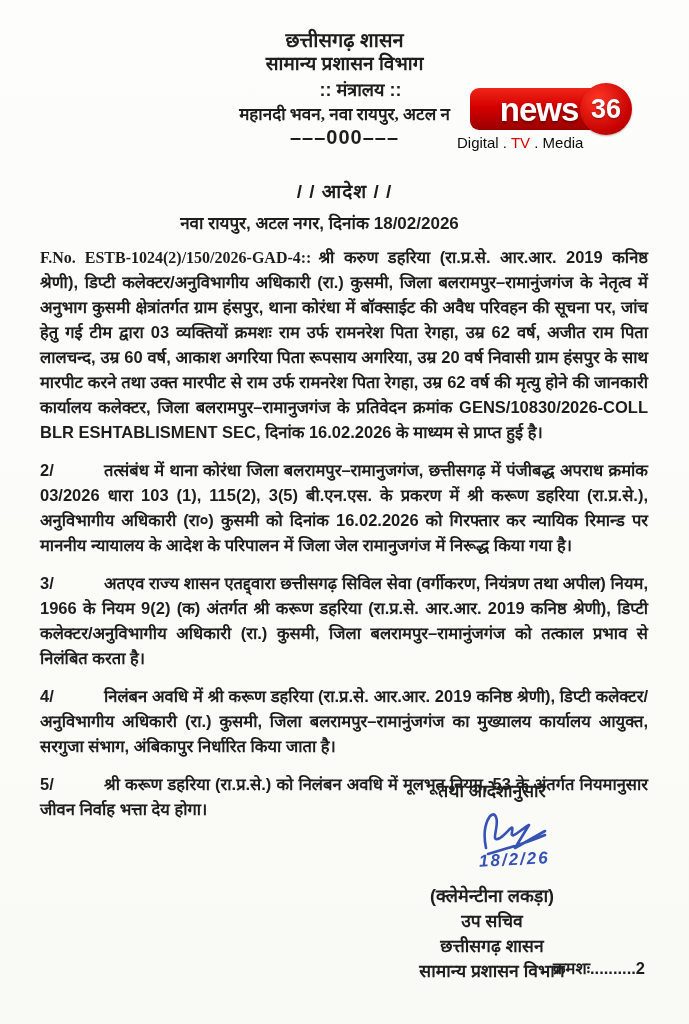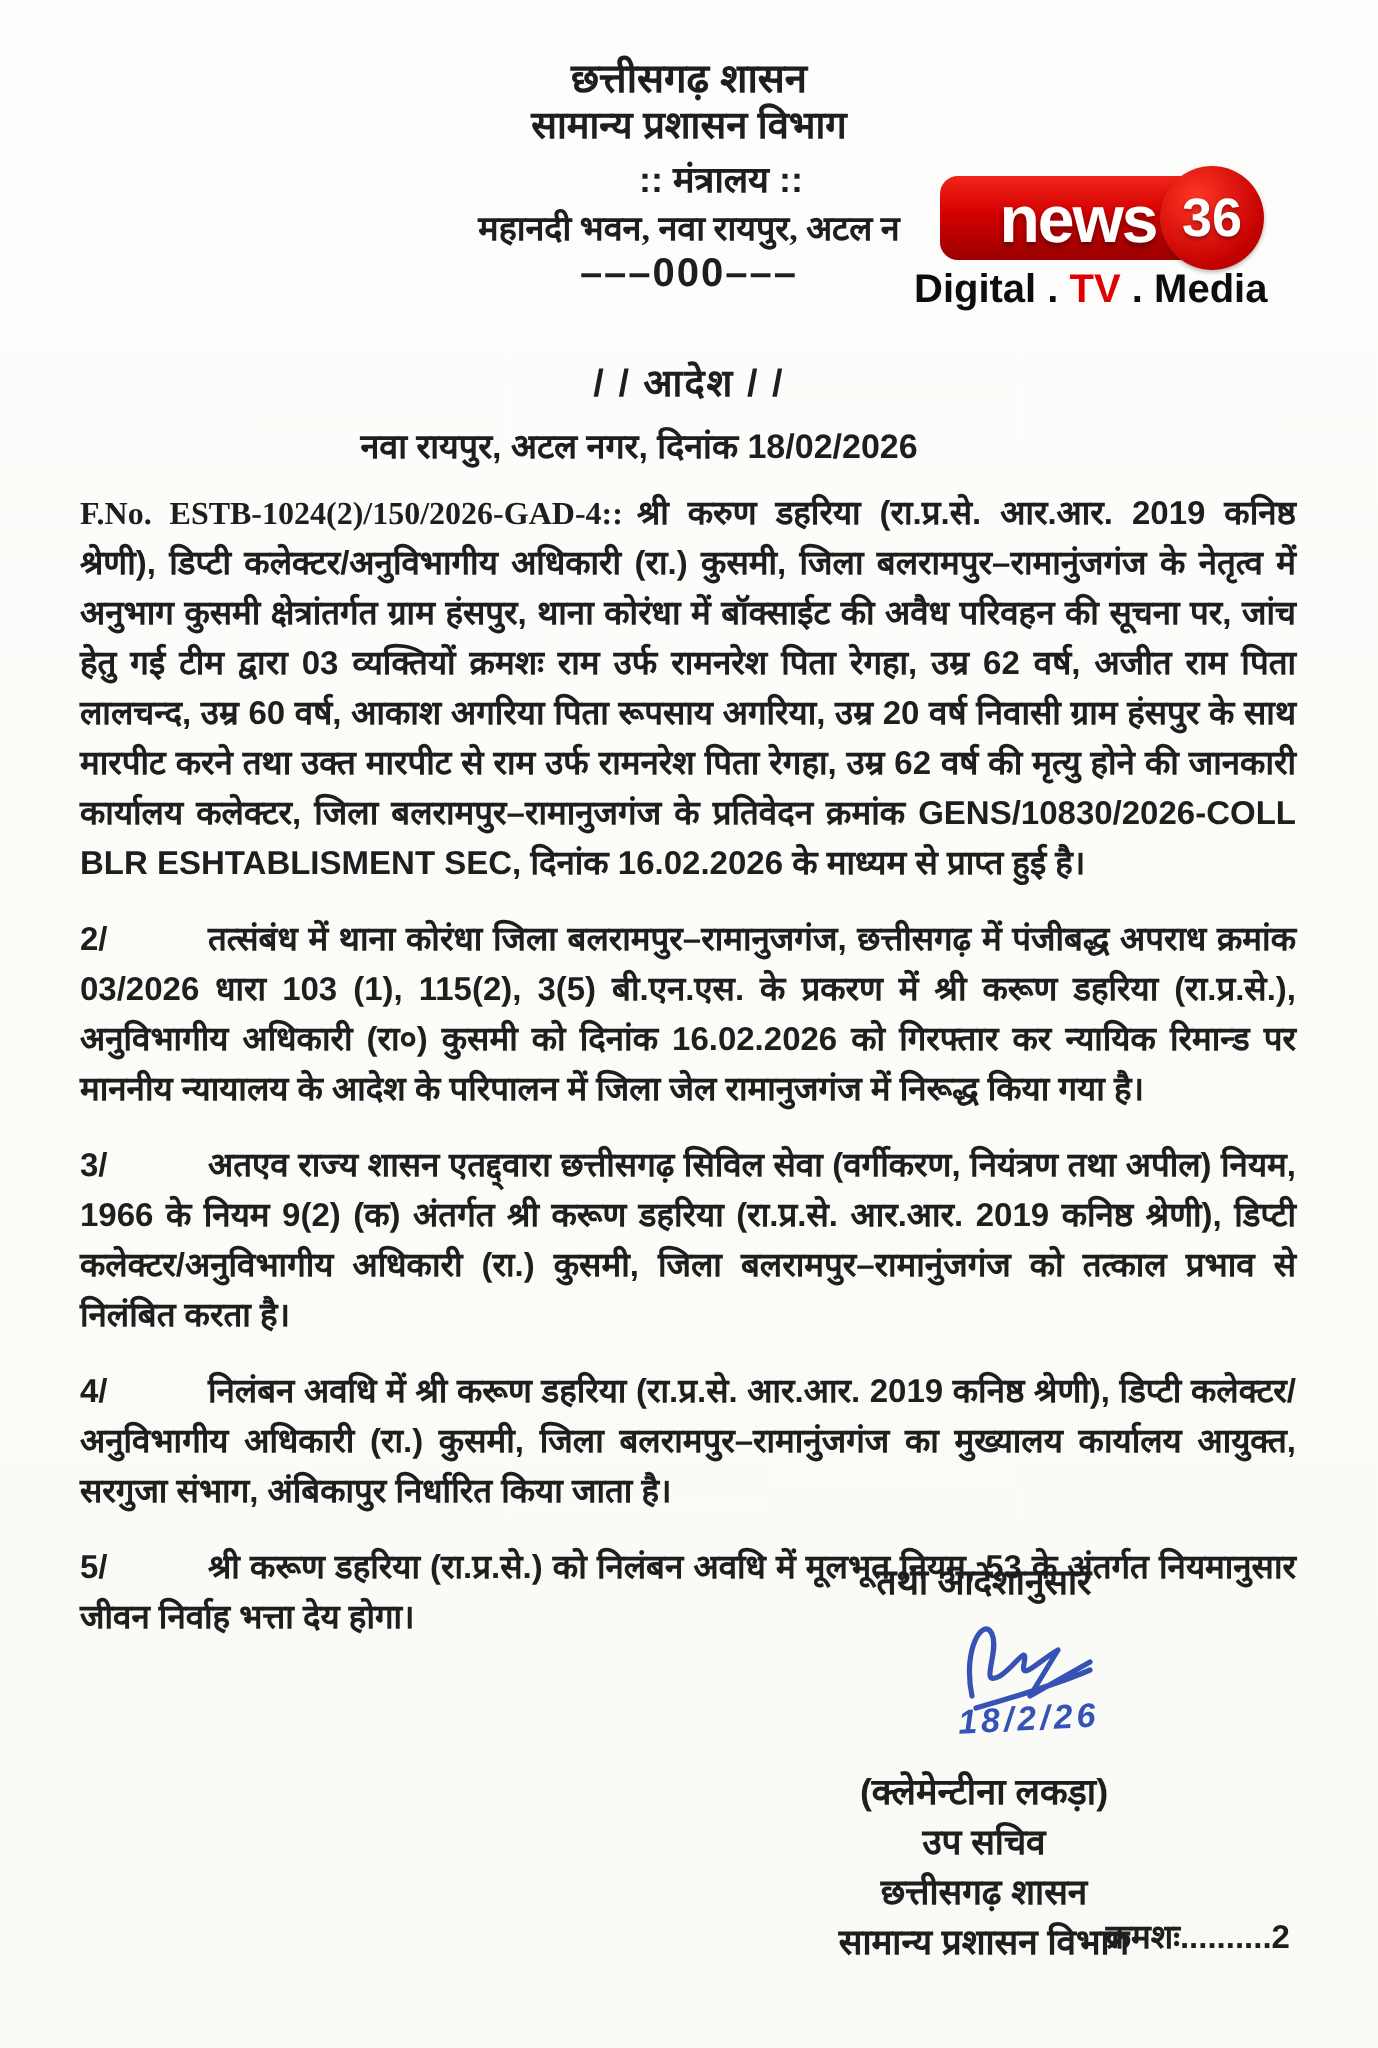--- a/index.html
+++ b/index.html
@@ -26,21 +26,21 @@
   .logo-rect{position:absolute;left:0;top:2px;width:138px;height:42px;
     background:linear-gradient(180deg,#f0261a 0%,#d40000 45%,#9c0000 100%);
     border-radius:9px;display:flex;align-items:center;justify-content:center;z-index:1;}
   .logo-news{color:#fff;font-weight:700;font-size:33px;line-height:1;letter-spacing:-1px;
     text-shadow:0 2px 3px rgba(0,0,0,.4);}
   .logo-circle{position:absolute;left:110px;top:-3px;width:52px;height:52px;border-radius:50%;
     background:radial-gradient(circle at 35% 30%,#ff3524,#c40000 70%,#9c0000);
     display:flex;align-items:center;justify-content:center;z-index:2;
     box-shadow:0 1px 2px rgba(0,0,0,.3);}
   .logo-36{color:#fff;font-weight:700;font-size:27px;text-shadow:0 1px 2px rgba(0,0,0,.4);}
-  .logo-tagline{position:absolute;top:48px;left:-13px;font-weight:700;font-size:20px;color:#0d0d0d;white-space:nowrap;}
+  .logo-tagline{position:absolute;top:48px;left:-13px;font-weight:400;font-size:15px;color:#0d0d0d;white-space:nowrap;}
   .logo-tagline .tv{color:#e00000;}
   
   .body-text{margin:11px 41px 0 40px;}
   p.para{text-align:justify;font-size:16.5px;line-height:25px;font-weight:700;margin:0 0 13px 0;}
   .para .ref{font-family:"Liberation Serif",serif;font-weight:700;font-size:16px;margin-right:7px;}
   .para .pnum{display:inline-block;width:64px;}
   
   .signoff{position:absolute;top:779px;right:24px;width:346px;text-align:center;
     font-weight:700;font-size:17.5px;line-height:25px;}
   .sig-area{position:relative;height:80px;}

